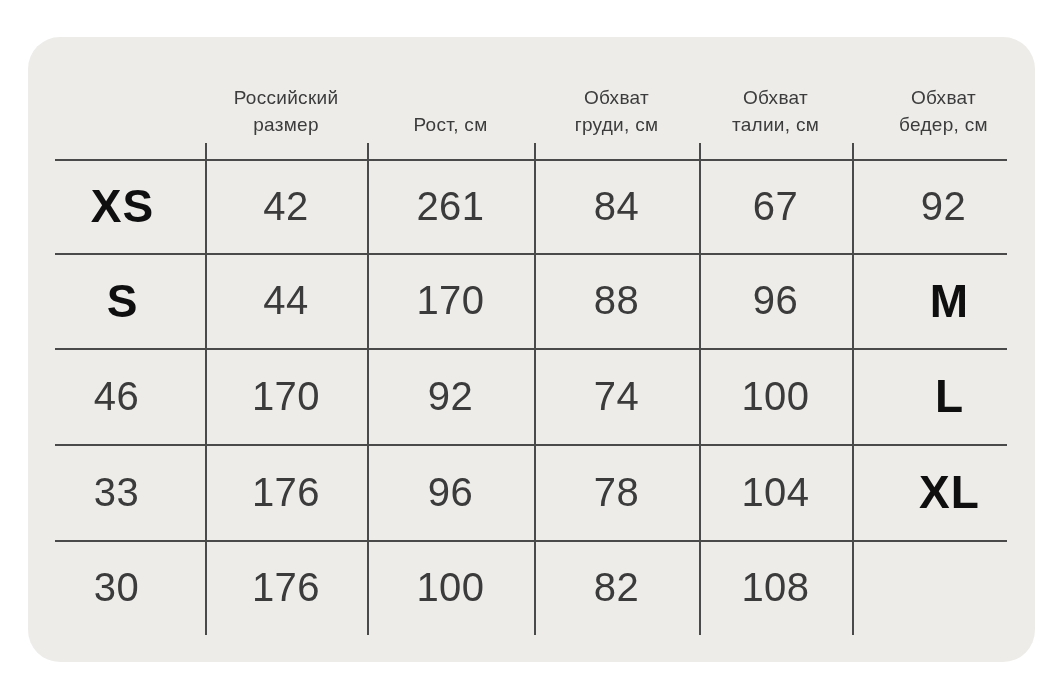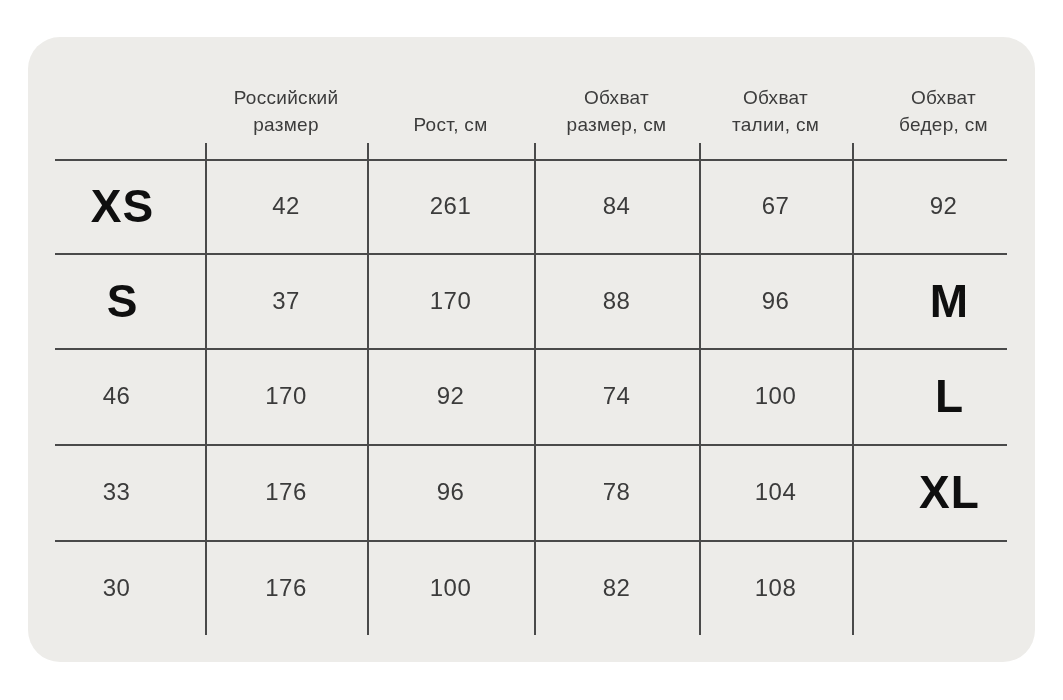--- a/index.html
+++ b/index.html
@@ -44,21 +44,21 @@
     font-size: 19px;
     line-height: 27px;
     letter-spacing: 0.3px;
     color: #3c3c3c;
   }
   .hcell span { display: block; }
   .cell {
     display: flex;
     align-items: center;
     justify-content: center;
-    font-size: 24px;
+    font-size: 40px;
     font-weight: 400;
     letter-spacing: 0.5px;
     color: #3b3b3b;
   }
   .size-cell {
     font-size: 46px;
     font-weight: 700;
     letter-spacing: 1px;
     color: #0f0f0f;
     padding-left: 12px;
@@ -101,40 +101,40 @@
       <div class="hcell">
         <span>Российский</span>
         <span>размер</span>
       </div>
       <div class="hcell">
         <span>Рост, см</span>
         <span></span>
       </div>
       <div class="hcell">
         <span>Обхват</span>
-        <span>размер, см</span>
+        <span>груди, см</span>
       </div>
       <div class="hcell">
         <span>Обхват</span>
         <span>талии, см</span>
       </div>
       <div class="hcell">
         <span>Обхват</span>
         <span>бедер, см</span>
       </div>
 
       <div class="cell size-cell">XS</div>
       <div class="cell">42</div>
       <div class="cell">261</div>
       <div class="cell">84</div>
       <div class="cell">67</div>
       <div class="cell">92</div>
 
       <div class="cell size-cell">S</div>
-      <div class="cell">37</div>
+      <div class="cell">44</div>
       <div class="cell">170</div>
       <div class="cell">88</div>
       <div class="cell">96</div>
 
       <div class="cell size-cell">M</div>
       <div class="cell">46</div>
       <div class="cell">170</div>
       <div class="cell">92</div>
       <div class="cell">74</div>
       <div class="cell">100</div>

